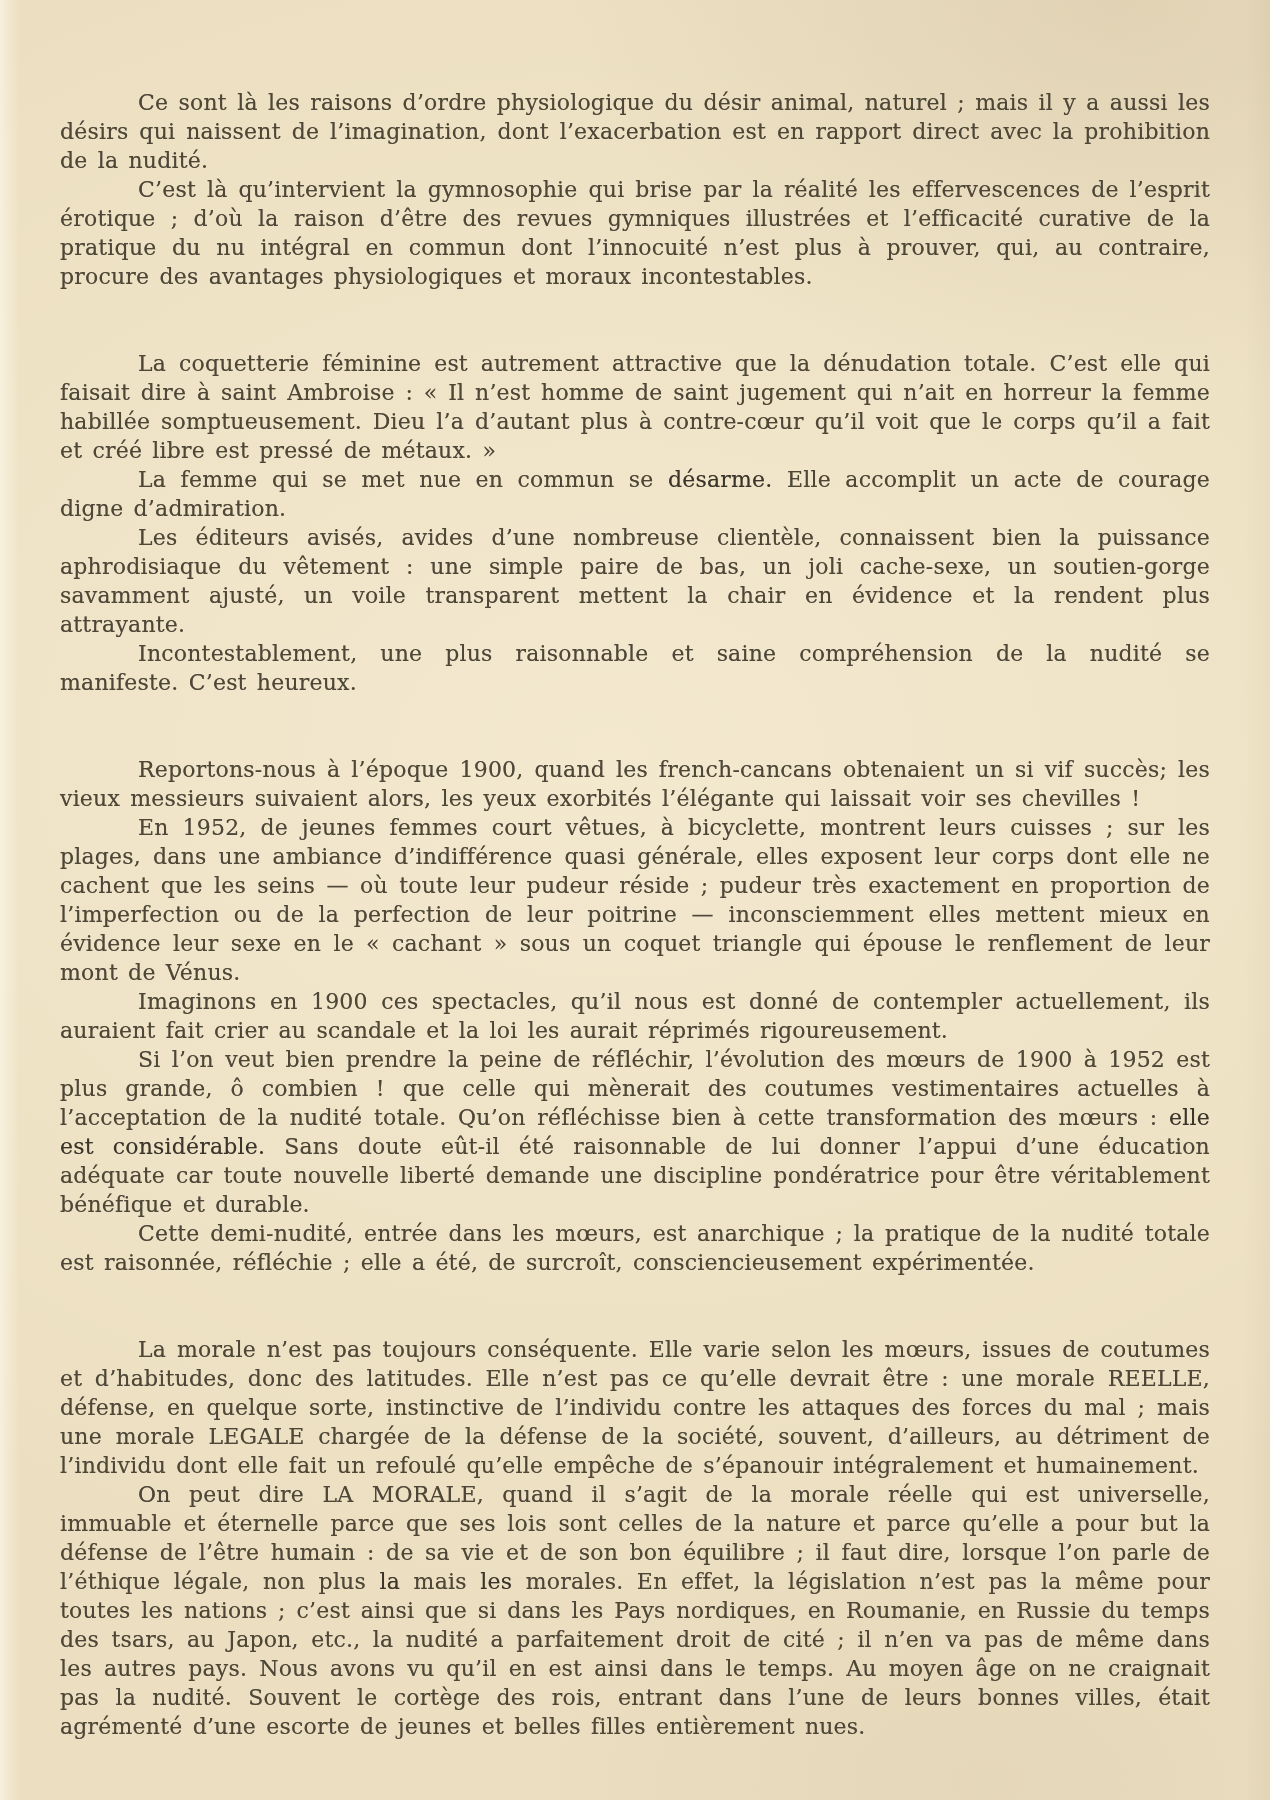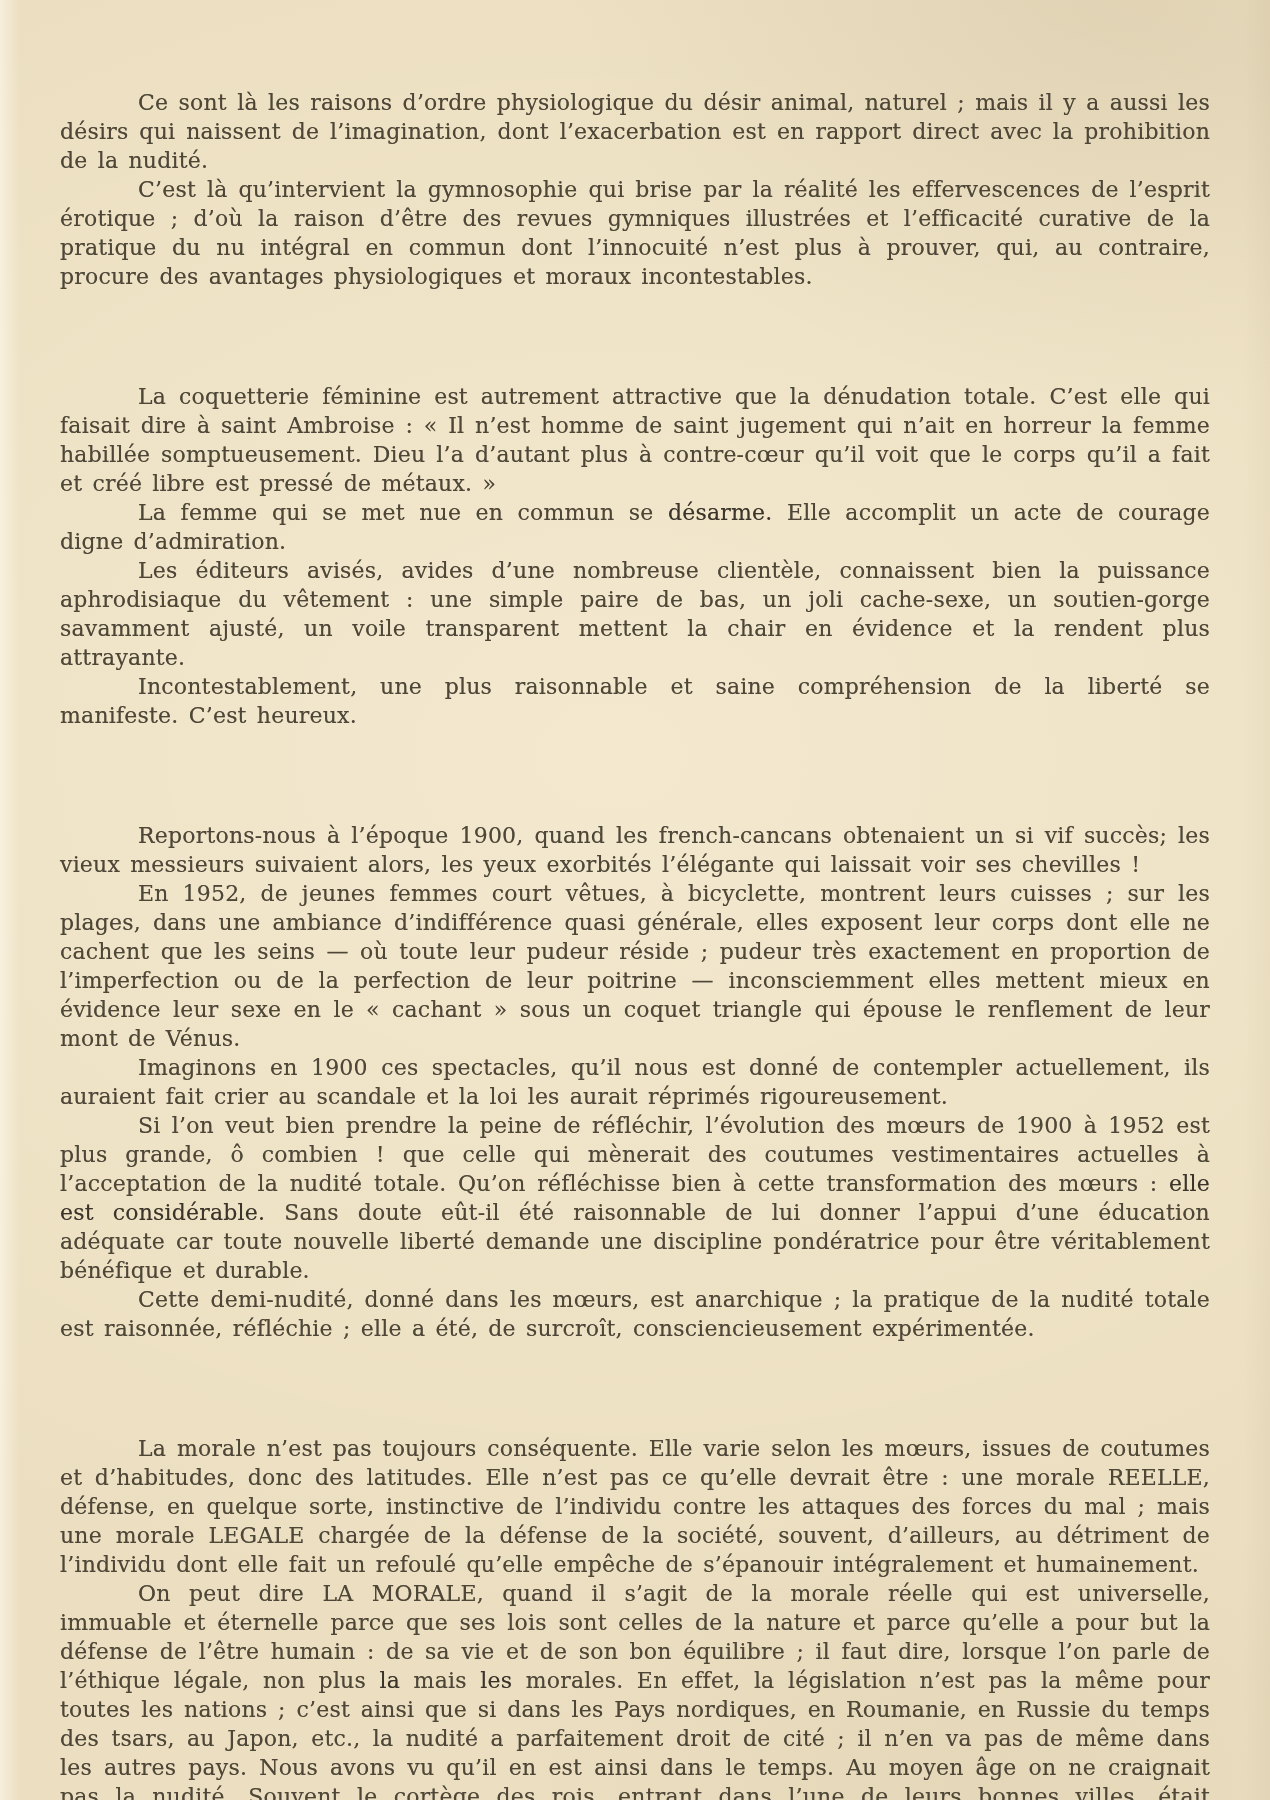--- a/index.html
+++ b/index.html
@@ -18,21 +18,21 @@
       linear-gradient(90deg, rgba(255, 252, 242, 0.55) 0px, rgba(255, 252, 242, 0.0) 20px),
       linear-gradient(270deg, rgba(120, 100, 60, 0.06) 0px, rgba(120, 100, 60, 0.0) 26px);
   }
   .page {
     box-sizing: border-box;
     width: 1270px;
     height: 1688px;
     padding: 88px 60px 0 60px;
   }
   .section { margin: 0; }
-  .section + .section { margin-top: 91px; }
+  .section + .section { margin-top: 58px; }
   p.paragraph {
     margin: 0;
     font-family: "DejaVu Serif", "Liberation Serif", serif;
     font-size: 22px;
     line-height: 29px;
     color: var(--ink, #4e4738);
     text-align: justify;
     text-indent: 78px;
     word-spacing: 3px;
     letter-spacing: 0.2px;
@@ -49,27 +49,27 @@
 <div class="page">
   <div>
       <div class="section">
         <p class="paragraph"><span>Ce sont là les raisons d’ordre physiologique du désir animal, naturel ; mais il y a aussi les désirs qui naissent de l’imagination, dont l’exacerbation est en rapport direct avec la prohibition de la nudité.</span></p>
         <p class="paragraph"><span>C’est là qu’intervient la gymnosophie qui brise par la réalité les effervescences de l’esprit érotique ; d’où la raison d’être des revues gymniques illustrées et l’efficacité curative de la pratique du nu intégral en commun dont l’innocuité n’est plus à prouver, qui, au contraire, procure des avantages physiologiques et moraux incontestables.</span></p>
       </div>
       <div class="section">
         <p class="paragraph"><span>La coquetterie féminine est autrement attractive que la dénudation totale. C’est elle qui faisait dire à saint Ambroise : « Il n’est homme de saint jugement qui n’ait en horreur la femme habillée somptueusement. Dieu l’a d’autant plus à contre-cœur qu’il voit que le corps qu’il a fait et créé libre est pressé de métaux. »</span></p>
         <p class="paragraph"><span>La femme qui se met nue en commun se </span><span class="bold">désarme.</span><span> Elle accomplit un acte de courage digne d’admiration.</span></p>
         <p class="paragraph"><span>Les éditeurs avisés, avides d’une nombreuse clientèle, connaissent bien la puissance aphrodisiaque du vêtement : une simple paire de bas, un joli cache-sexe, un soutien-gorge savamment ajusté, un voile transparent mettent la chair en évidence et la rendent plus attrayante.</span></p>
-        <p class="paragraph"><span>Incontestablement, une plus raisonnable et saine compréhension de la liberté se manifeste. C’est heureux.</span></p>
+        <p class="paragraph"><span>Incontestablement, une plus raisonnable et saine compréhension de la nudité se manifeste. C’est heureux.</span></p>
       </div>
       <div class="section">
         <p class="paragraph"><span>Reportons-nous à l’époque 1900, quand les french-cancans obtenaient un si vif succès; les vieux messieurs suivaient alors, les yeux exorbités l’élégante qui laissait voir ses chevilles !</span></p>
         <p class="paragraph"><span>En 1952, de jeunes femmes court vêtues, à bicyclette, montrent leurs cuisses ; sur les plages, dans une ambiance d’indifférence quasi générale, elles exposent leur corps dont elle ne cachent que les seins — où toute leur pudeur réside ; pudeur très exactement en proportion de l’imperfection ou de la perfection de leur poitrine — inconsciemment elles mettent mieux en évidence leur sexe en le « cachant » sous un coquet triangle qui épouse le renflement de leur mont de Vénus.</span></p>
         <p class="paragraph"><span>Imaginons en 1900 ces spectacles, qu’il nous est donné de contempler actuellement, ils auraient fait crier au scandale et la loi les aurait réprimés rigoureusement.</span></p>
         <p class="paragraph"><span>Si l’on veut bien prendre la peine de réfléchir, l’évolution des mœurs de 1900 à 1952 est plus grande, ô combien ! que celle qui mènerait des coutumes vestimentaires actuelles à l’acceptation de la nudité totale. Qu’on réfléchisse bien à cette transformation des mœurs : </span><span class="bold">elle est considérable.</span><span> Sans doute eût-il été raisonnable de lui donner l’appui d’une éducation adéquate car toute nouvelle liberté demande une discipline pondératrice pour être véritablement bénéfique et durable.</span></p>
-        <p class="paragraph"><span>Cette demi-nudité, donné dans les mœurs, est anarchique ; la pratique de la nudité totale est raisonnée, réfléchie ; elle a été, de surcroît, consciencieusement expérimentée.</span></p>
+        <p class="paragraph"><span>Cette demi-nudité, entrée dans les mœurs, est anarchique ; la pratique de la nudité totale est raisonnée, réfléchie ; elle a été, de surcroît, consciencieusement expérimentée.</span></p>
       </div>
       <div class="section">
         <p class="paragraph"><span>La morale n’est pas toujours conséquente. Elle varie selon les mœurs, issues de coutumes et d’habitudes, donc des latitudes. Elle n’est pas ce qu’elle devrait être : une morale REELLE, défense, en quelque sorte, instinctive de l’individu contre les attaques des forces du mal ; mais une morale LEGALE chargée de la défense de la société, souvent, d’ailleurs, au détriment de l’individu dont elle fait un refoulé qu’elle empêche de s’épanouir intégralement et humainement.</span></p>
         <p class="paragraph"><span>On peut dire LA MORALE, quand il s’agit de la morale réelle qui est universelle, immuable et éternelle parce que ses lois sont celles de la nature et parce qu’elle a pour but la défense de l’être humain : de sa vie et de son bon équilibre ; il faut dire, lorsque l’on parle de l’éthique légale, non plus </span><span class="bold">la</span><span> mais </span><span class="bold">les</span><span> morales. En effet, la législation n’est pas la même pour toutes les nations ; c’est ainsi que si dans les Pays nordiques, en Roumanie, en Russie du temps des tsars, au Japon, etc., la nudité a parfaitement droit de cité ; il n’en va pas de même dans les autres pays. Nous avons vu qu’il en est ainsi dans le temps. Au moyen âge on ne craignait pas la nudité. Souvent le cortège des rois, entrant dans l’une de leurs bonnes villes, était agrémenté d’une escorte de jeunes et belles filles entièrement nues.</span></p>
       </div>
     </div>
 </div>
 
 </body></html>

